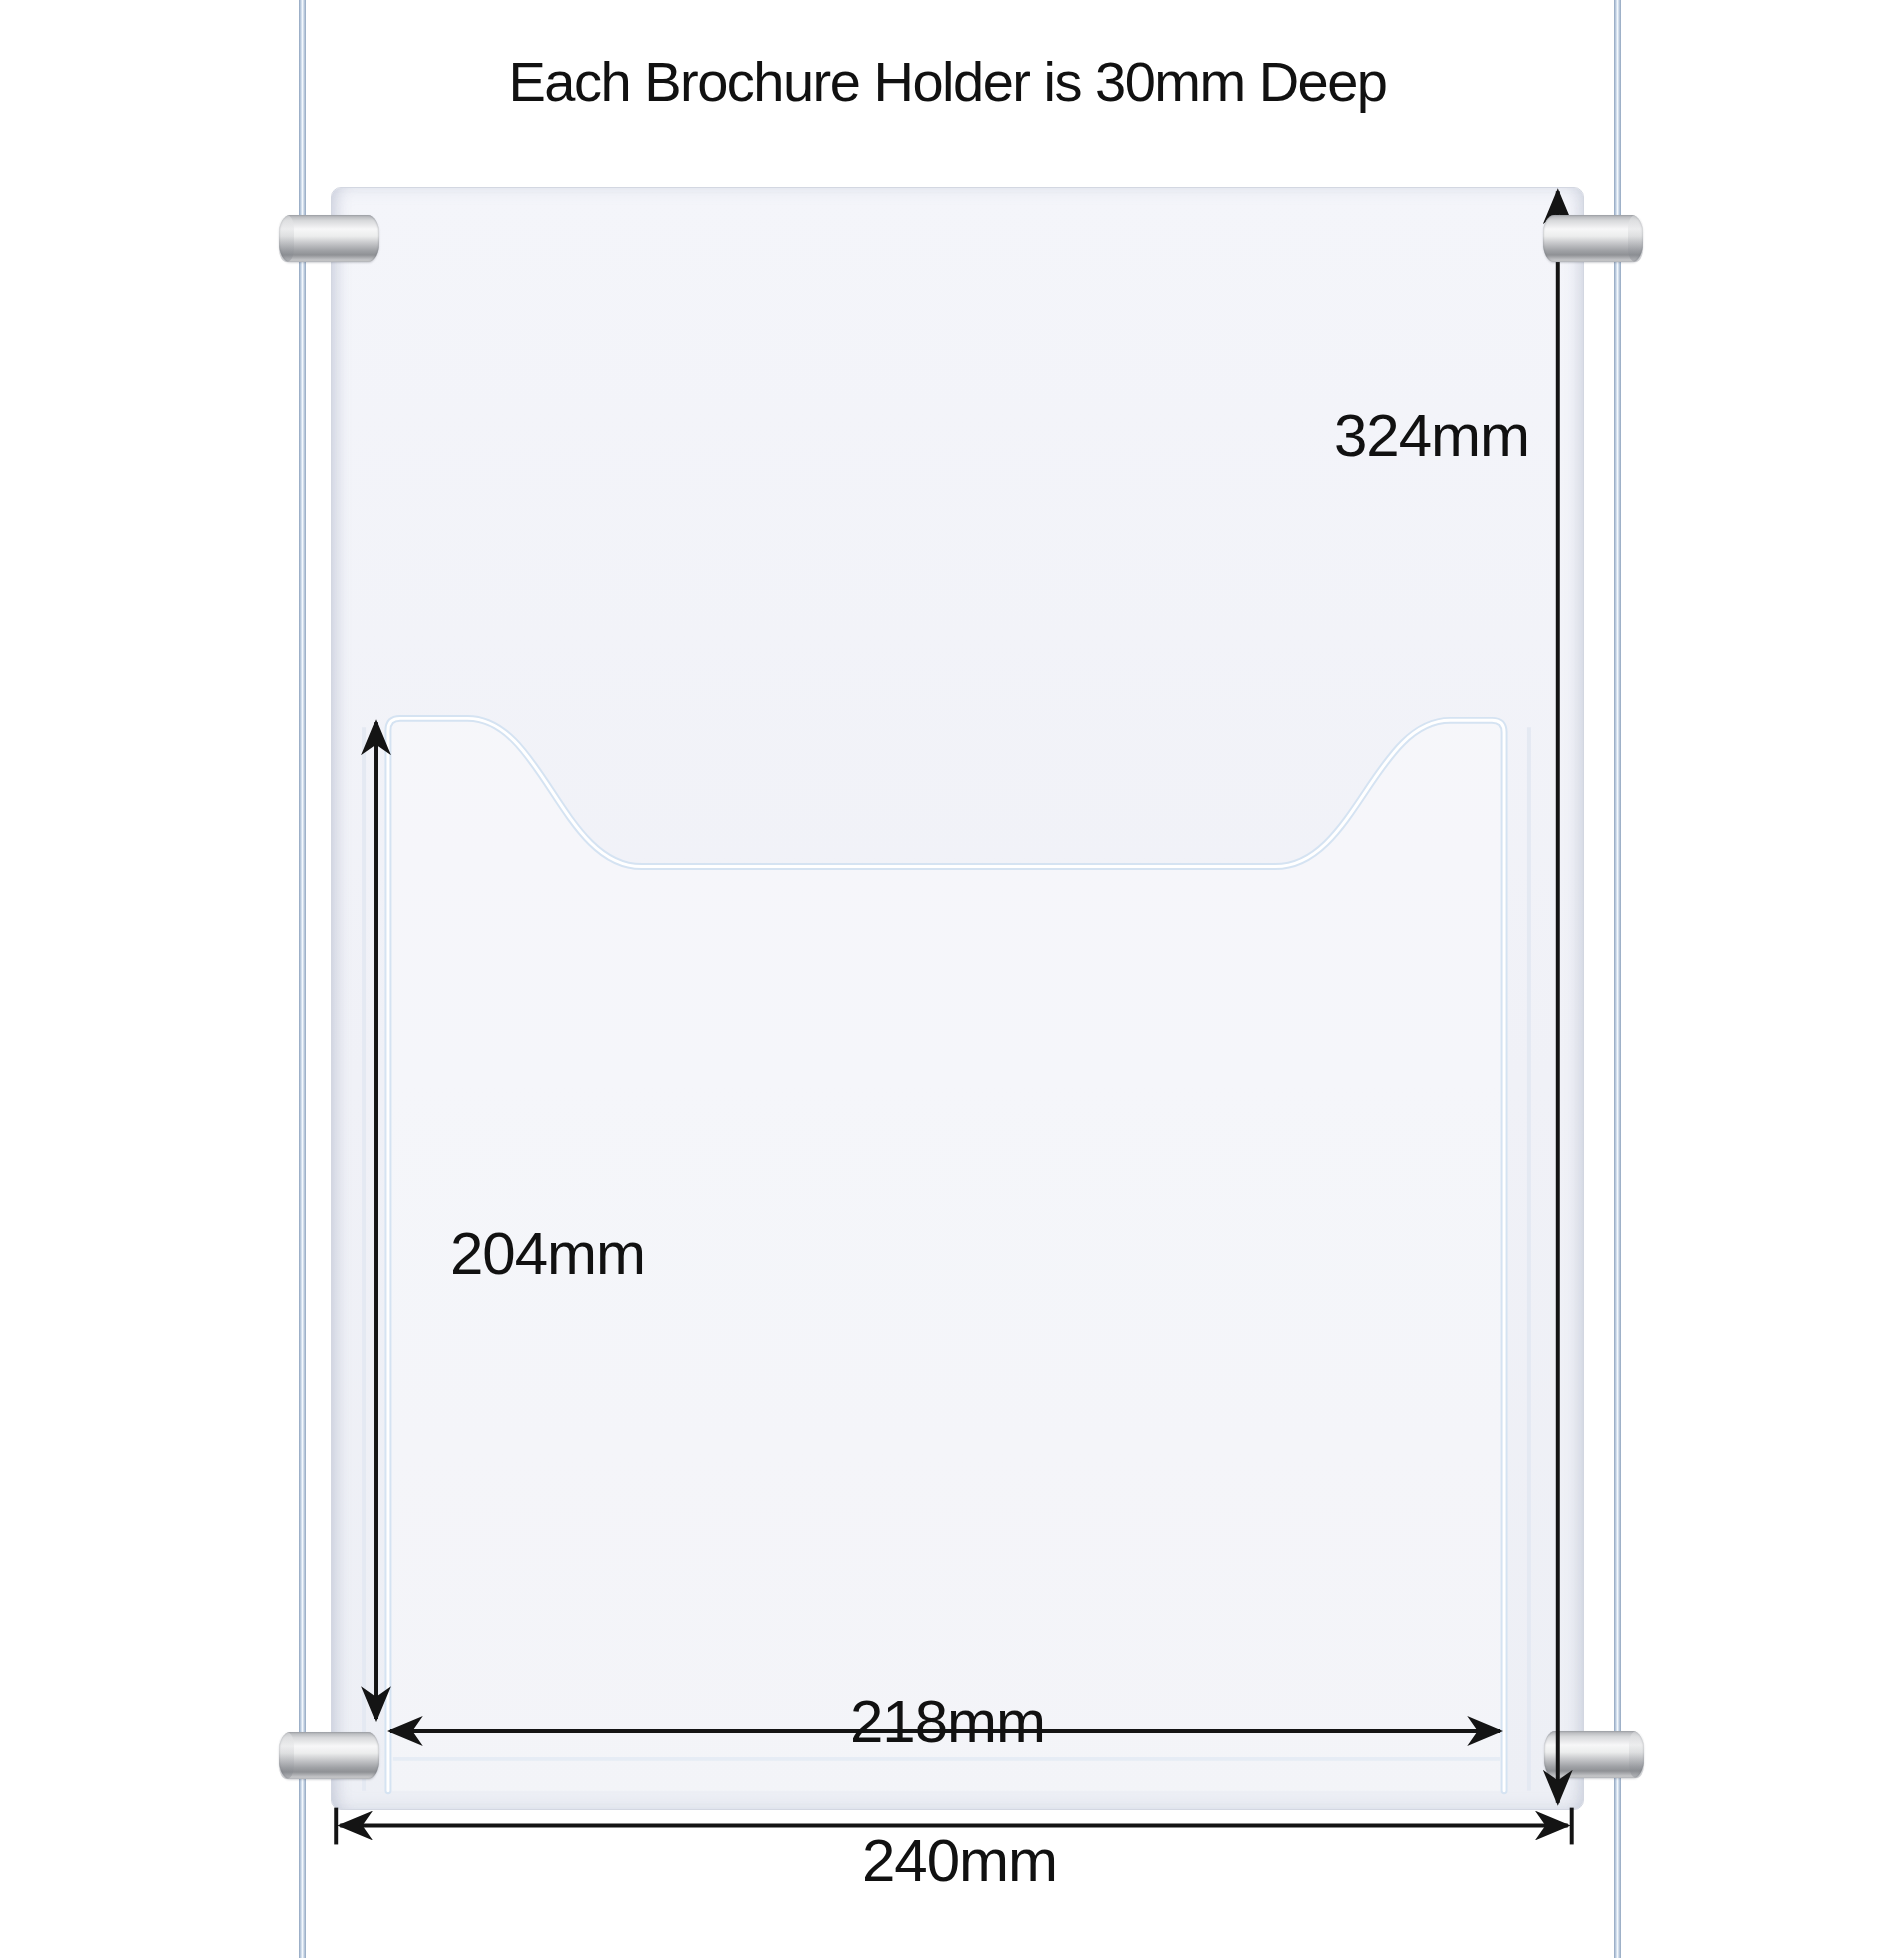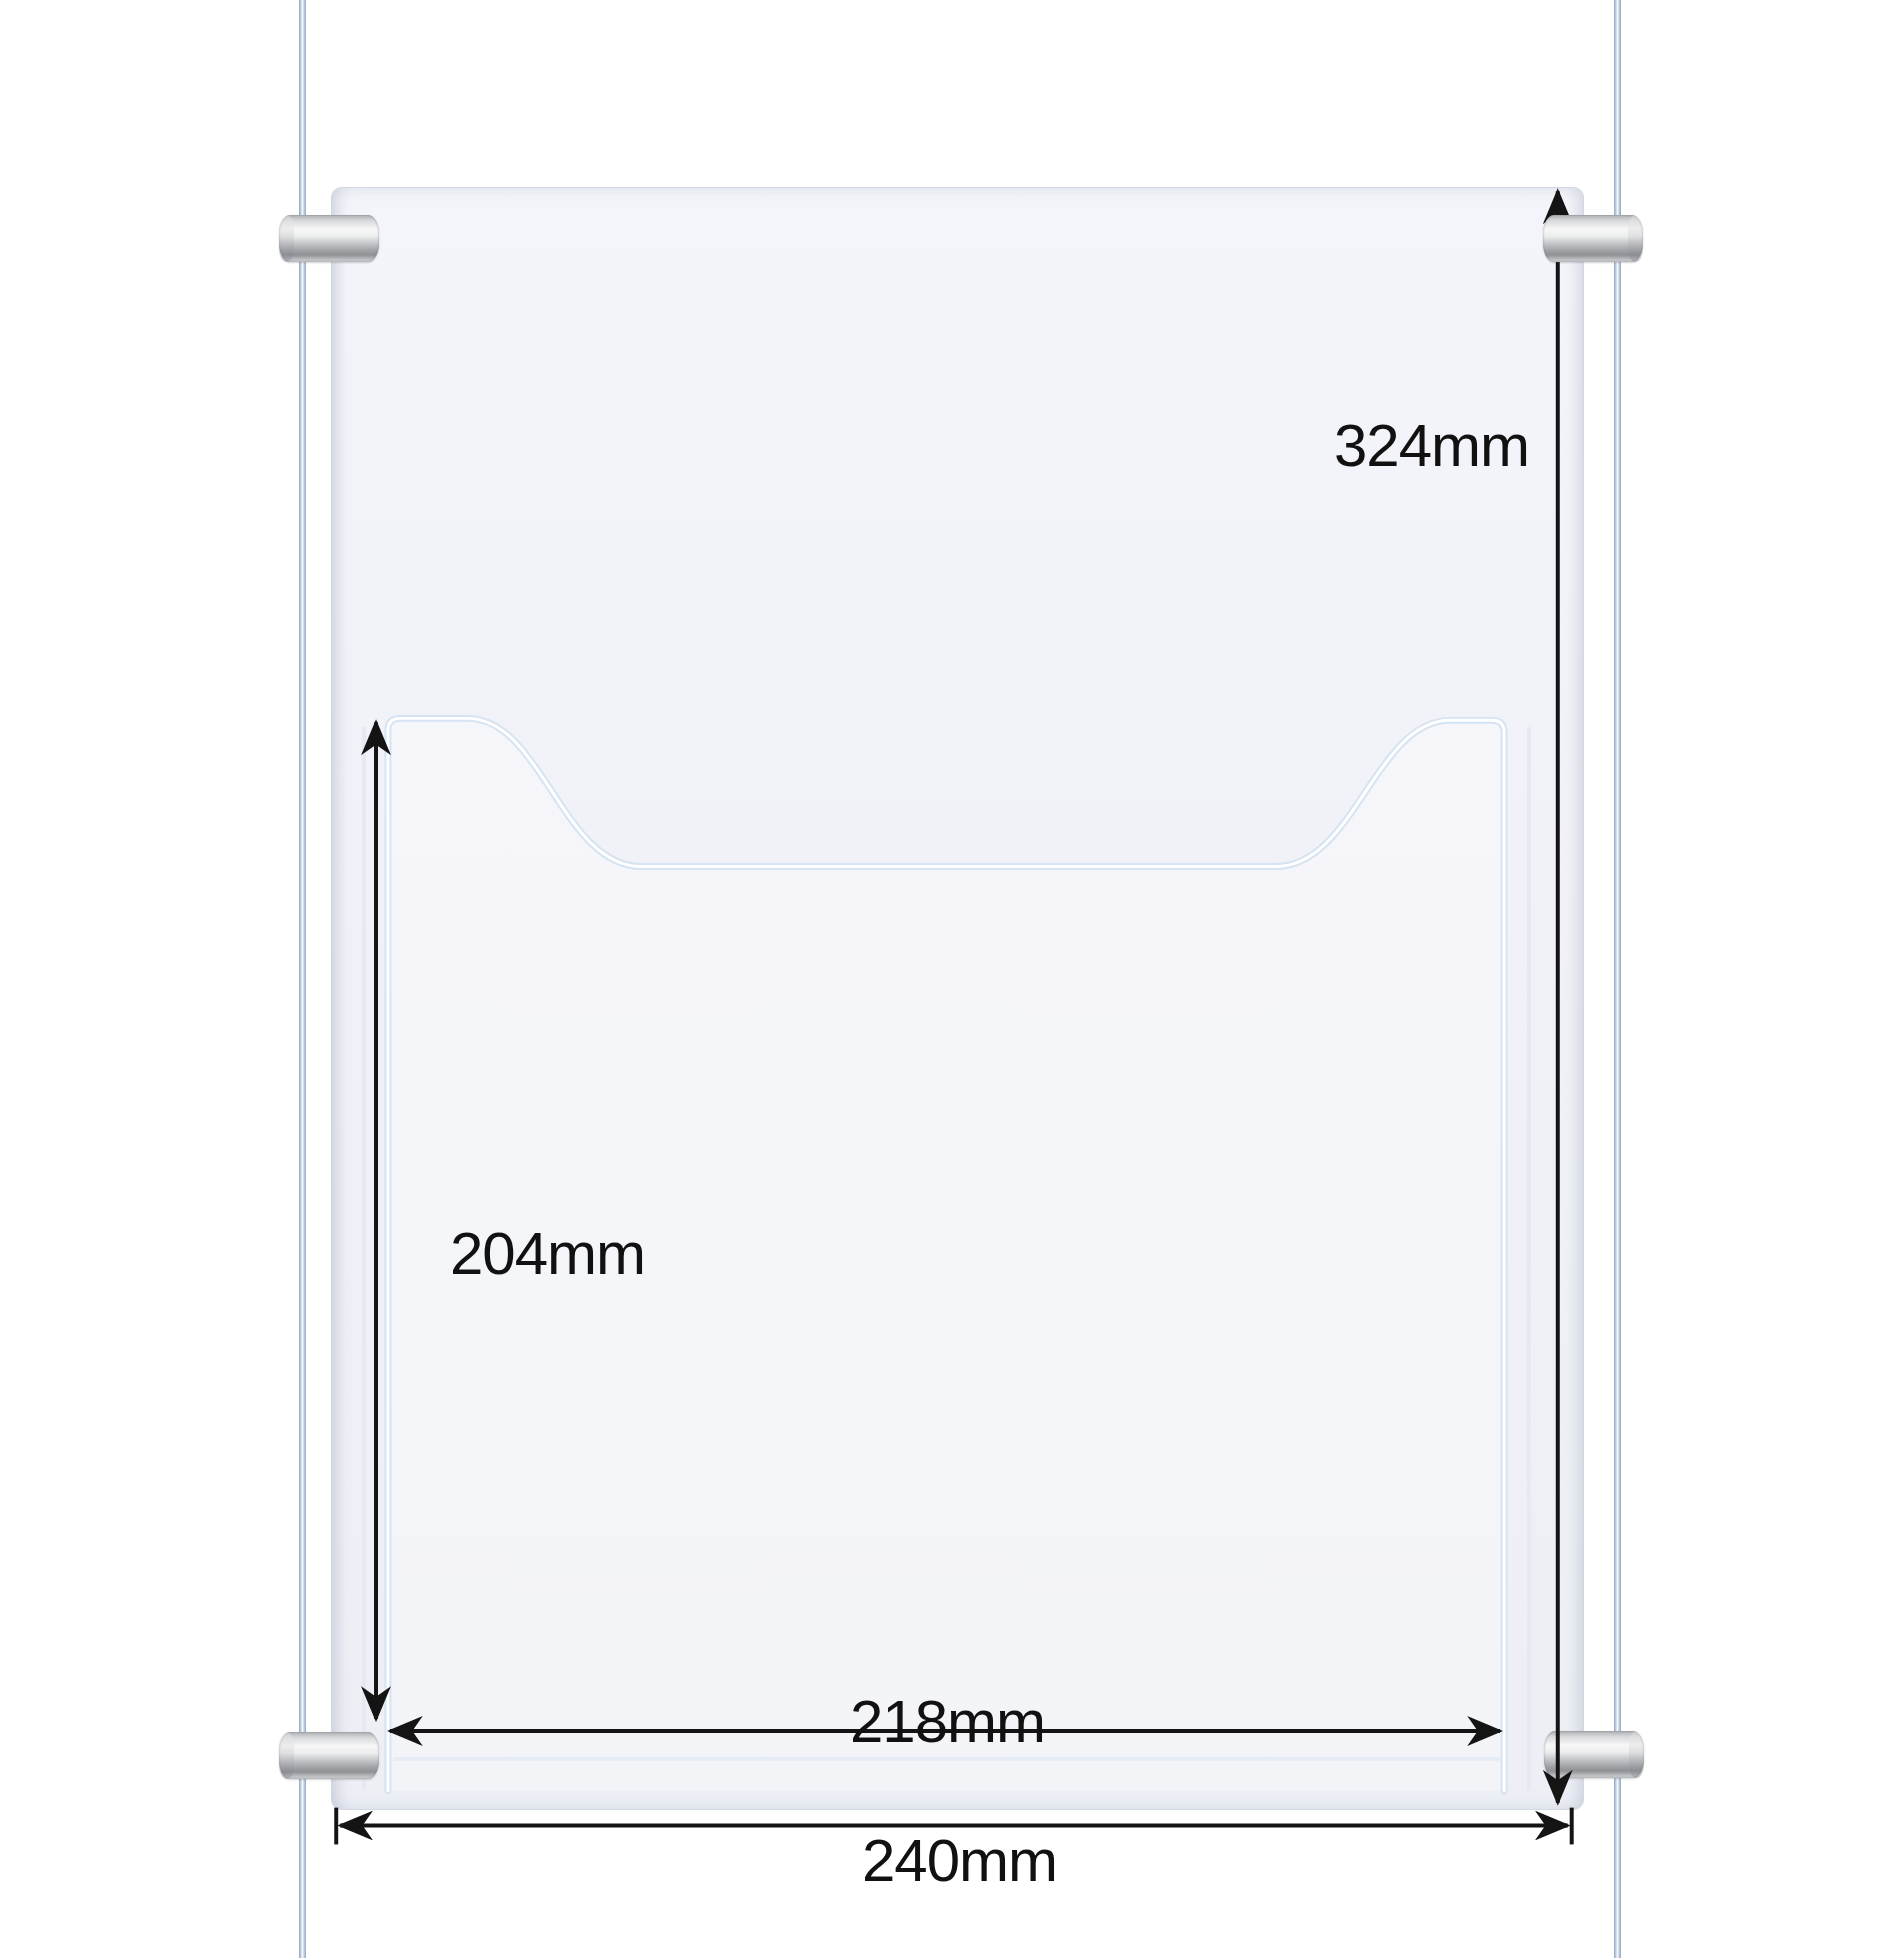--- a/index.html
+++ b/index.html
@@ -34,21 +34,21 @@
     background:linear-gradient(180deg,rgba(255,255,255,.30),rgba(110,114,122,.30));
   }
   .cap-left::after{left:0;}
   .cap-right::after{right:0;}
   .z-low{z-index:4;}
   .z-high{z-index:6;}
   
   .label{position:absolute;z-index:7;font-size:60px;letter-spacing:-1px;line-height:1;white-space:nowrap;}
   .centered{left:0;right:0;text-align:center;}
   #title{top:54px;font-size:56px;letter-spacing:-1.5px;}
-  #lbl-324{top:416px;right:366px;margin-left:23px;}
+  #lbl-324{top:406px;right:366px;margin-left:23px;}
   #lbl-204{top:1224px;left:450px;}
   #lbl-218{top:1692px;}
   #lbl-240{top:1831px;margin-left:24px;}
   #size-badge{top:1791px;left:1680px;font-size:117px;font-weight:bold;letter-spacing:-2px;}
 </style>
 </head>
 <body>
 
 <div id="canvas">
 
@@ -87,19 +87,20 @@
     <line x1="392" y1="1740" x2="1508" y2="1740" stroke="#141414" stroke-width="4" marker-start="url(#arrow)" marker-end="url(#arrow)"></line>
 
     <line x1="342" y1="1835" x2="1576" y2="1835" stroke="#141414" stroke-width="4" marker-start="url(#arrow)" marker-end="url(#arrow)"></line>
     <line x1="338" y1="1817" x2="338" y2="1854" stroke="#141414" stroke-width="4"></line>
     <line x1="1580" y1="1817" x2="1580" y2="1854" stroke="#141414" stroke-width="4"></line>
   </svg>
 
   <div class="gripper cap-left z-high" style="left:279px;top:215px;"></div>
   <div class="gripper cap-right z-high" style="left:1543px;top:215px;"></div>
 
+  <div id="title" class="label centered">Each Brochure Holder is 30mm Deep</div>
   <div id="lbl-324" class="label">324mm</div>
   <div id="lbl-204" class="label">204mm</div>
   <div id="lbl-218" class="label centered">218mm</div>
   <div id="lbl-240" class="label centered">240mm</div>
 
 </div>
 
 
 </body></html>

